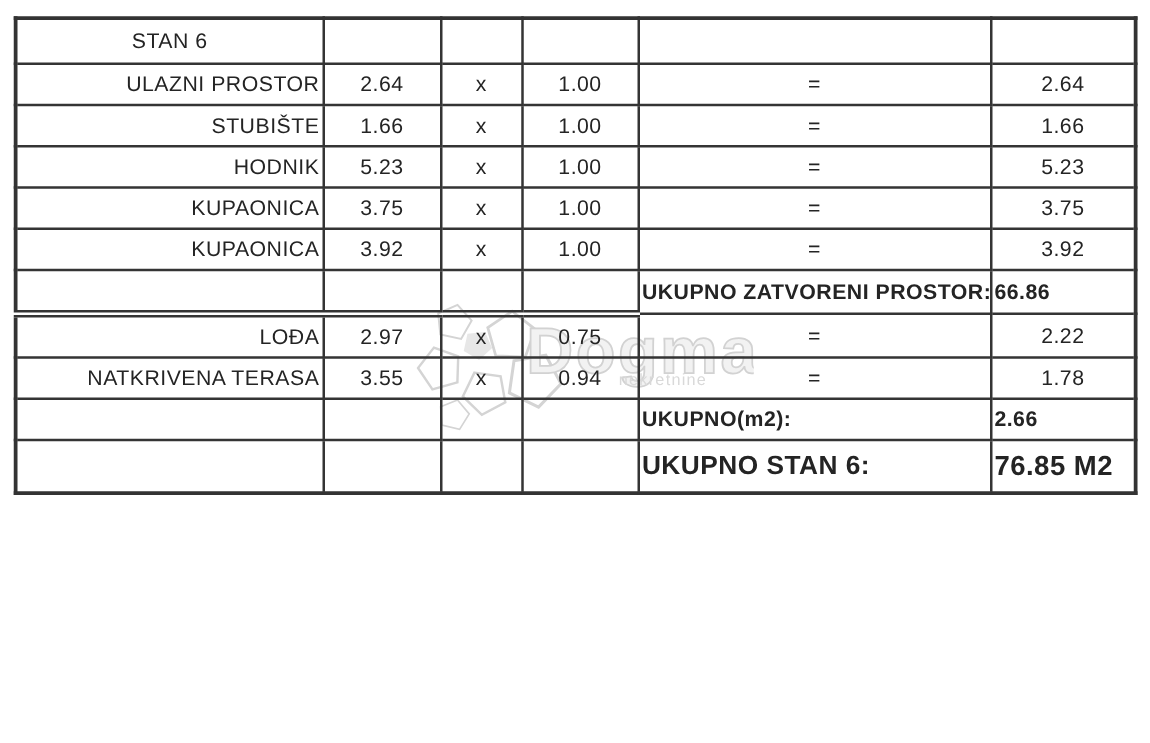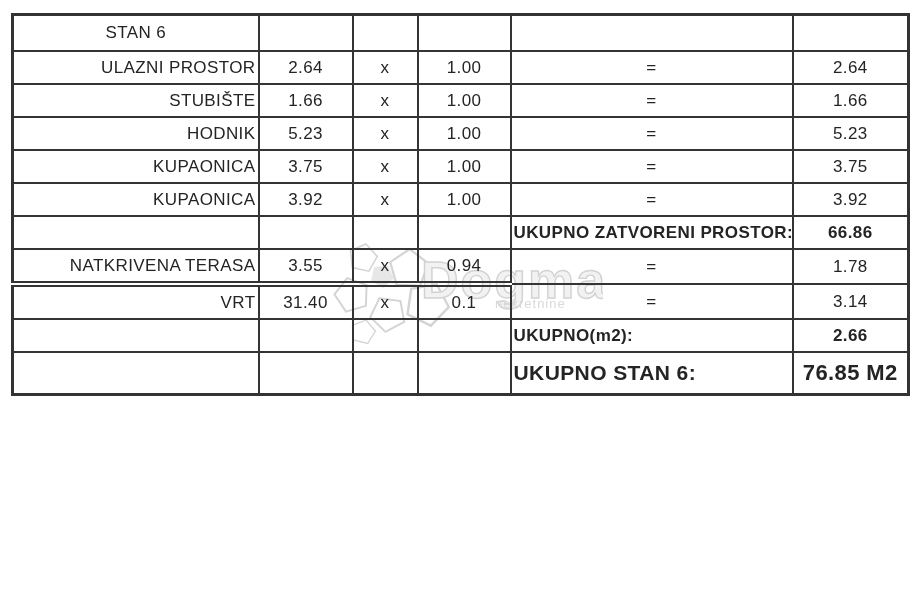--- a/index.html
+++ b/index.html
@@ -40,21 +40,21 @@
     vertical-align: middle;
     white-space: nowrap;
     overflow: hidden;
     background: transparent;
   }
   tr.header-row td { height: 34px; }
   td.name  { text-align: right; padding-left: 26px; }
   td.c     { text-align: center; }
   td.title { text-align: center; margin-left: 43px; }
   td.lbl   { text-align: left; font-weight: bold; }
-  td.res-b { text-align: center; font-weight: bold; }
+  td.res-b { font-weight: bold; }
   tr.total-row td { height: 40px; font-size: 21px; font-weight: bold; }
   tr.total-row td.res-b { font-size: 22px; }
   td.secstart { border-top: 6px double #343434; }
 </style>
 </head>
 <body>
 
 <div class="sheet">
 
   <svg class="watermark" viewBox="0 0 270 112">
@@ -135,34 +135,34 @@
         </tr>
         <tr>
           <td></td>
           <td></td>
           <td></td>
           <td></td>
           <td class="lbl">UKUPNO ZATVORENI PROSTOR:</td>
           <td class="res-b">66.86</td>
         </tr>
         <tr>
+          <td class="name secstart">LOĐA</td>
+          <td class="c secstart">2.97</td>
+          <td class="c secstart">x</td>
+          <td class="c secstart">0.75</td>
+          <td class="c">=</td>
+          <td class="c">2.22</td>
+        </tr>
+        <tr>
           <td class="name">NATKRIVENA TERASA</td>
           <td class="c">3.55</td>
           <td class="c">x</td>
           <td class="c">0.94</td>
           <td class="c">=</td>
           <td class="c">1.78</td>
-        </tr>
-        <tr>
-          <td class="name secstart">VRT</td>
-          <td class="c secstart">31.40</td>
-          <td class="c secstart">x</td>
-          <td class="c secstart">0.1</td>
-          <td class="c">=</td>
-          <td class="c">3.14</td>
         </tr>
         <tr>
           <td></td>
           <td></td>
           <td></td>
           <td></td>
           <td class="lbl">UKUPNO(m2):</td>
           <td class="res-b">2.66</td>
         </tr>
         <tr class="total-row">

